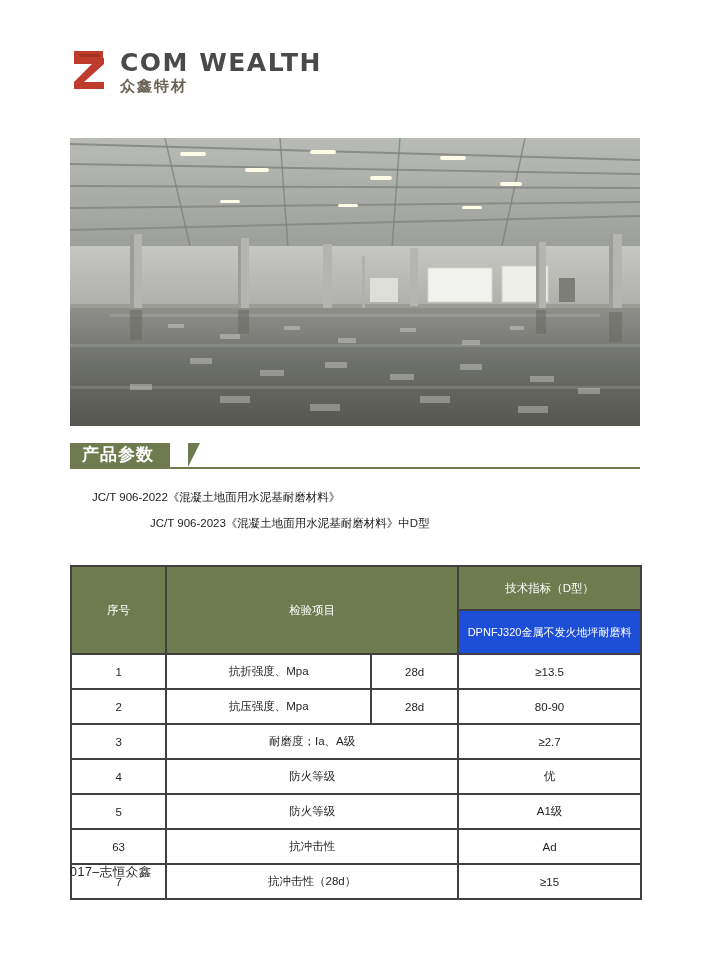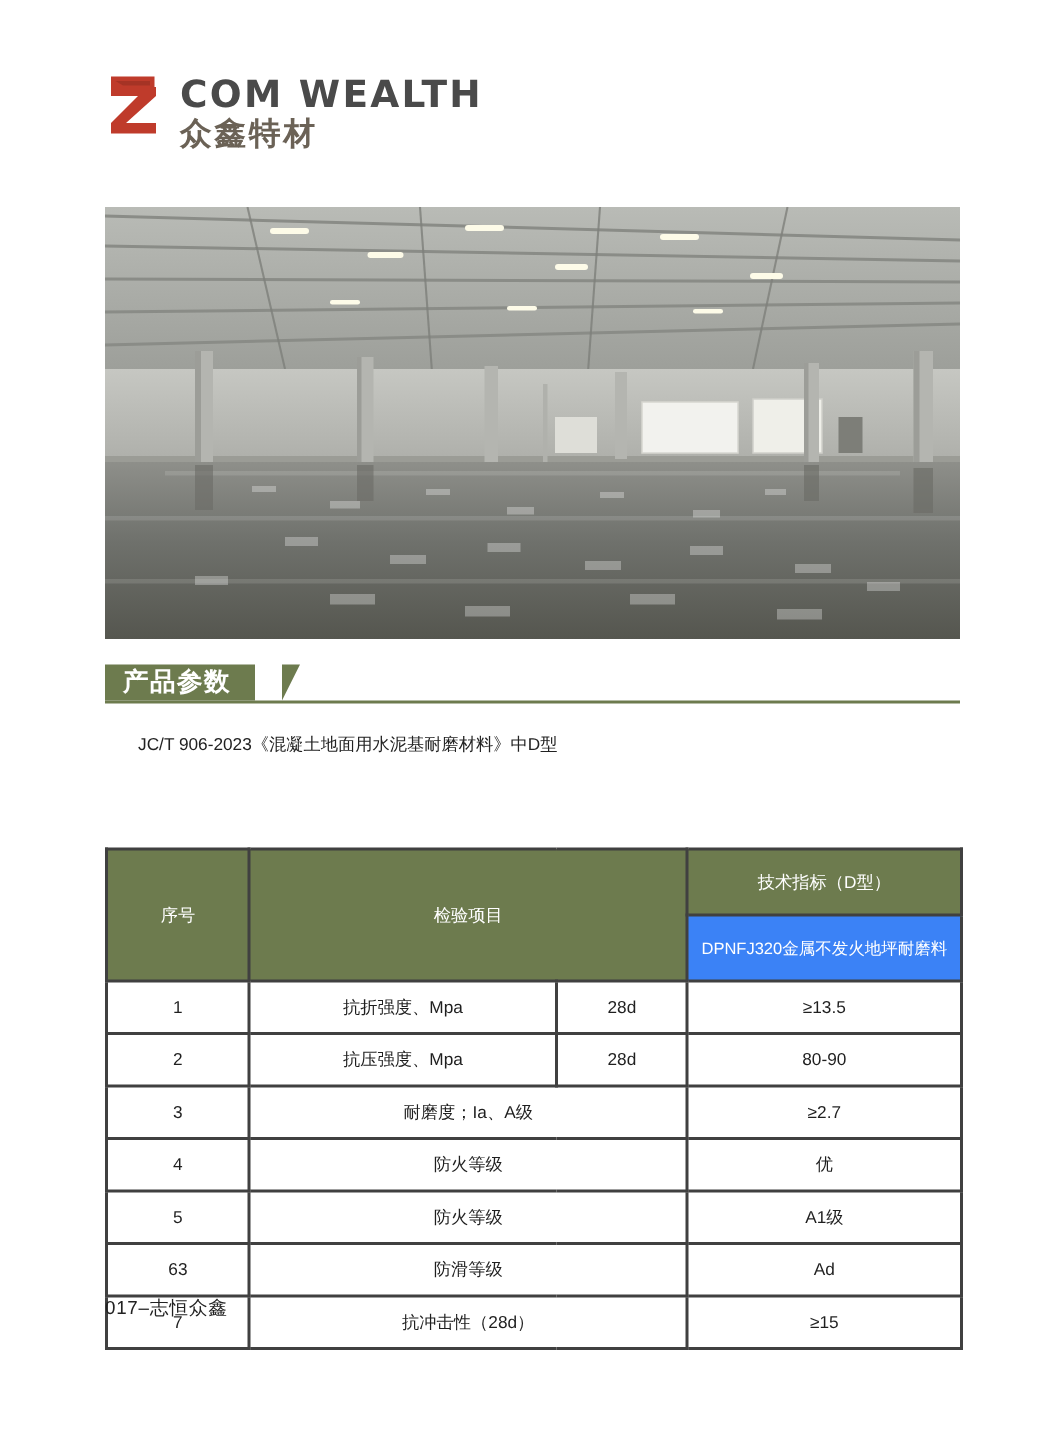--- a/index.html
+++ b/index.html
@@ -45,21 +45,21 @@
   }
   .logo-en {
     font-family: "DejaVu Sans", sans-serif;
     font-size: 25px;
     font-weight: 700;
     letter-spacing: 1.5px;
     color: #4a4a4a;
     line-height: 1.05;
   }
   .logo-cn {
-    font-size: 21px;
+    font-size: 15px;
     font-weight: 700;
     letter-spacing: 2px;
     color: #6b6256;
     line-height: 1.1;
     margin-top: 2px;
   }
 
   
   .hero {
     position: absolute;
@@ -144,21 +144,21 @@
     font-weight: normal;
   }
   .head-cell {
     background: #6d7b4e;
     color: #ffffff;
     font-size: 11.5px;
     height: 40px;
   }
   .head-cell.tall { height: 80px; }
   .head-sub {
-    background: #3b82f6;
+    background: #1d4ed8;
     color: #ffffff;
     height: 40px;
     font-size: 11px;
   }
   .body-row td { height: 31px; }
   .col-no { width: 112px; }
   .col-item { width: 248px; }
   .col-age { width: 100px; }
   .col-val { width: 212px; }
 
@@ -302,20 +302,21 @@
     </svg>
   </div>
 
   <div class="section-title-wrap">
     <div class="section-tab">产品参数</div>
     <div class="section-tab-arrow"></div>
     <div class="section-rule"></div>
   </div>
 
   <div class="standards">
+    <div>JC/T 906-2022《混凝土地面用水泥基耐磨材料》</div>
     <div>JC/T 906-2023《混凝土地面用水泥基耐磨材料》中D型</div>
   </div>
 
   <div class="table-wrap">
     <table class="params">
       <thead>
         <tr>
           <th class="head-cell tall col-no" rowspan="2">序号</th>
           <th class="head-cell tall" colspan="2" rowspan="2">检验项目</th>
           <th class="head-cell col-val">技术指标（D型）</th>
@@ -347,21 +348,21 @@
           <td colspan="2">防火等级</td>
           <td class="col-val">优</td>
         </tr>
         <tr class="body-row">
           <td class="col-no">5</td>
           <td colspan="2">防火等级</td>
           <td class="col-val">A1级</td>
         </tr>
         <tr class="body-row">
           <td class="col-no">63</td>
-          <td colspan="2">防滑等级</td>
+          <td colspan="2">抗冲击性</td>
           <td class="col-val">Ad</td>
         </tr>
         <tr class="body-row">
           <td class="col-no">7</td>
           <td colspan="2">抗冲击性（28d）</td>
           <td class="col-val">≥15</td>
         </tr>
       </tbody>
     </table>
   </div>

